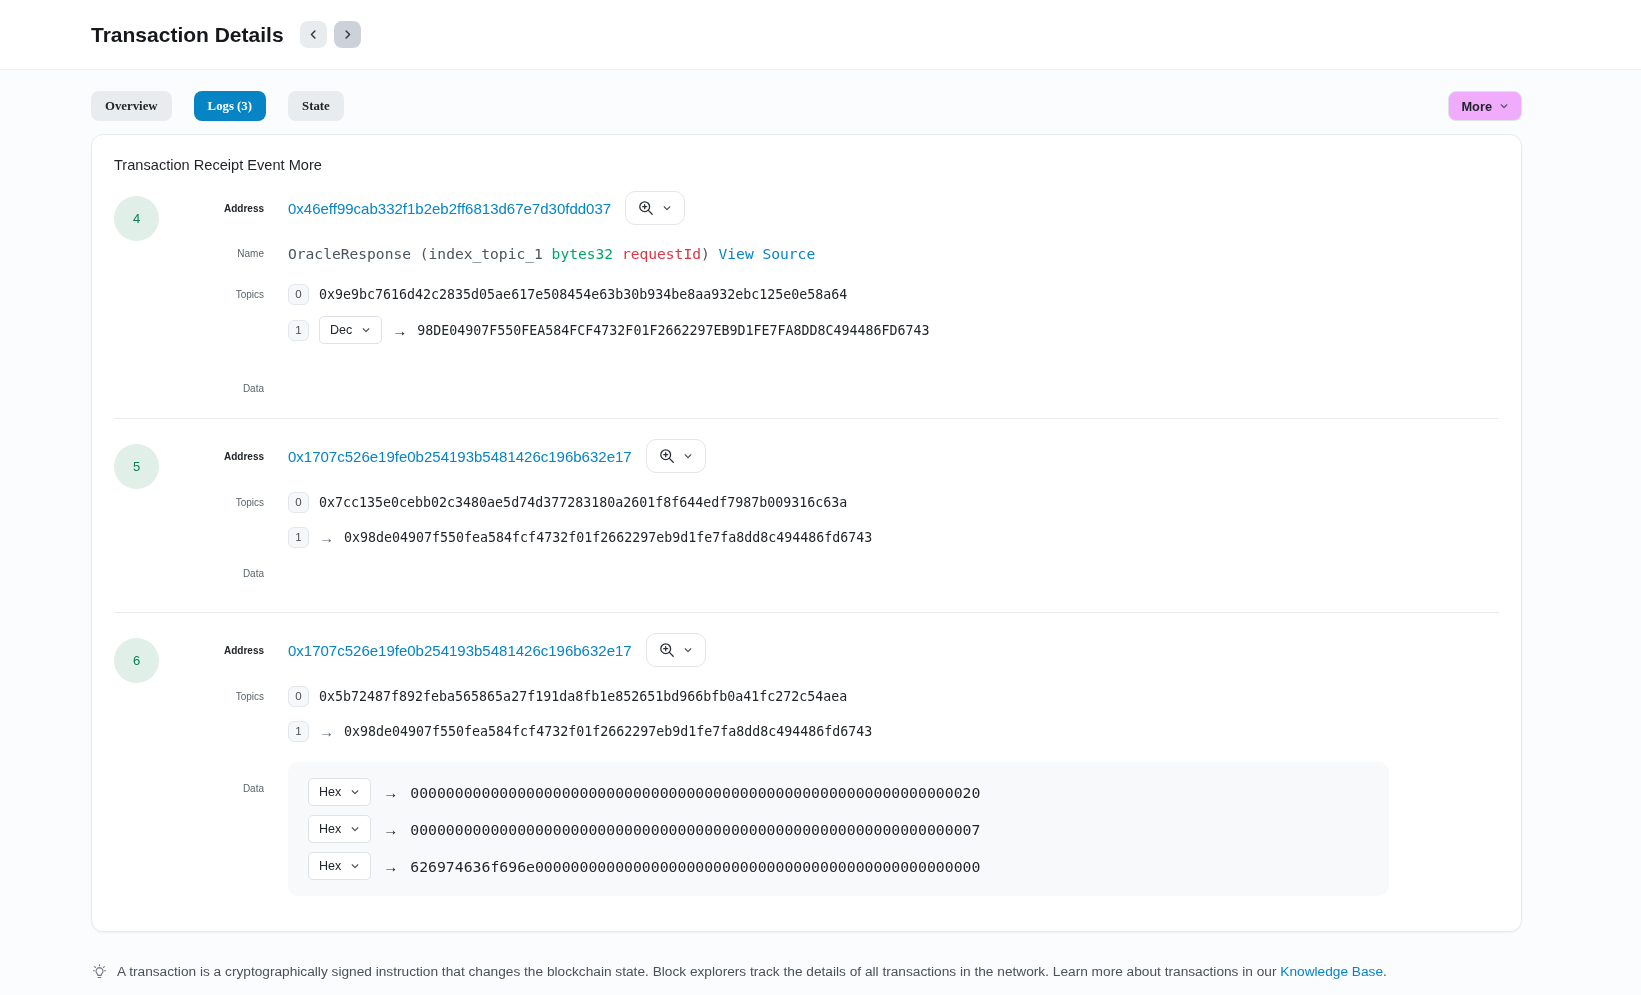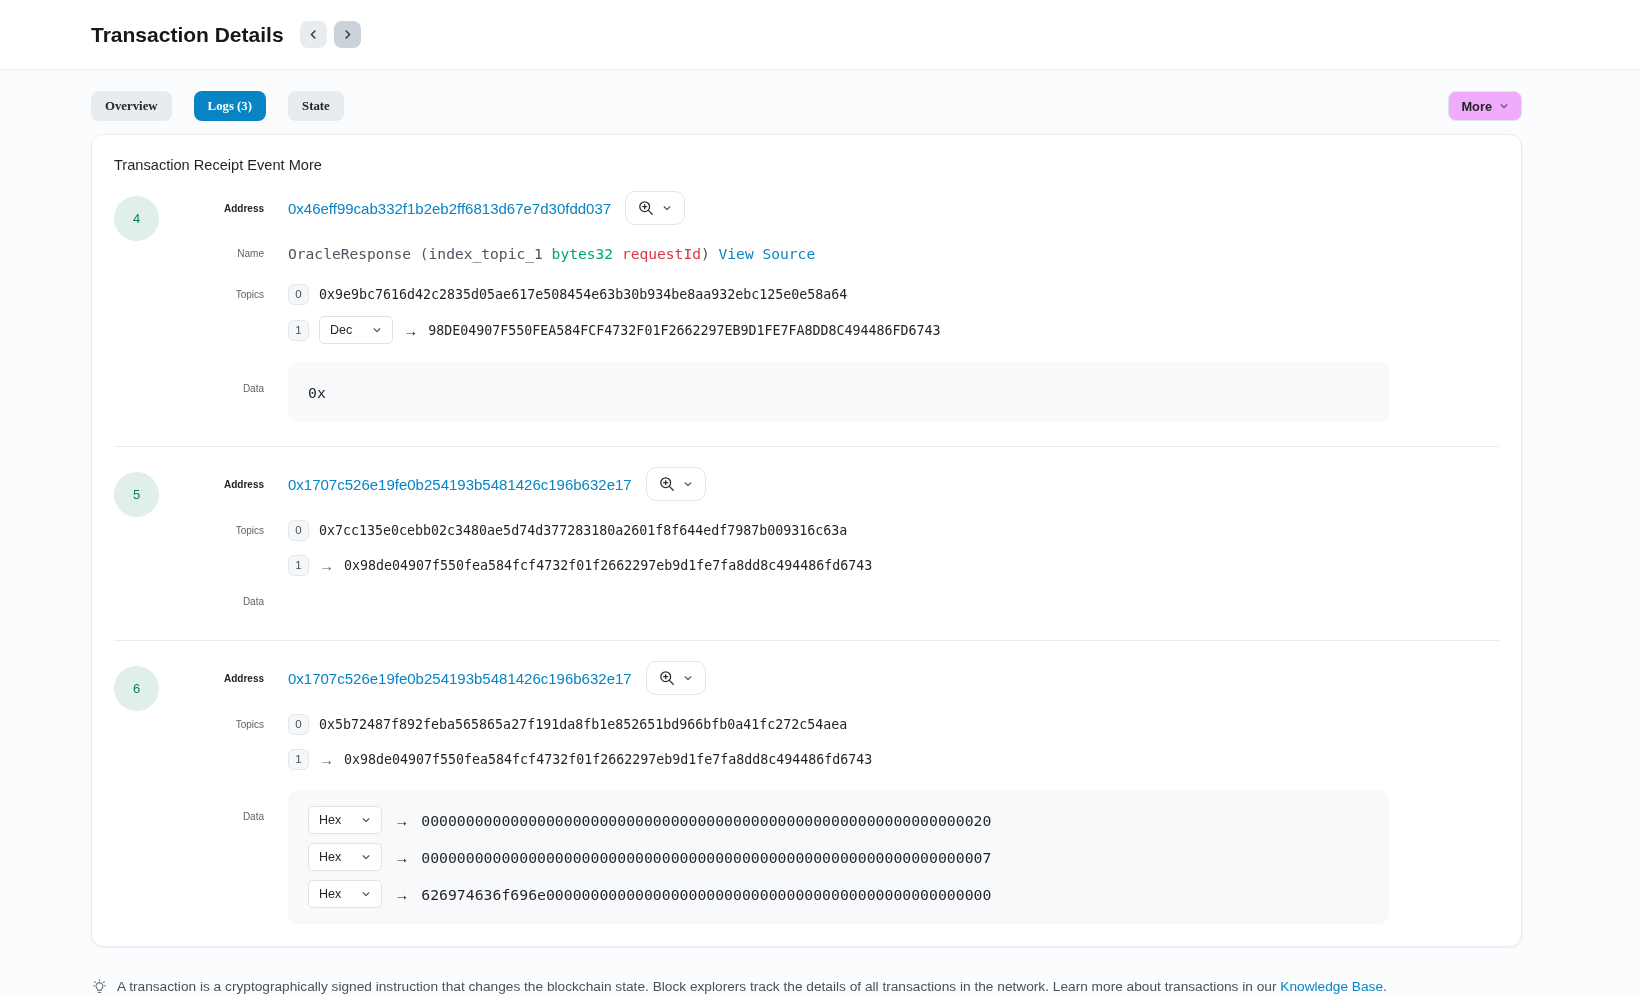--- a/index.html
+++ b/index.html
@@ -85,21 +85,21 @@
     background:#f6f7f8; border:1px solid #e3e7eb; color:#495057; font-size:11.5px;
     display:inline-flex; align-items:center; justify-content:center;
   }
   .mono { font-family:"DejaVu Sans Mono","Liberation Mono",monospace; }
   .topic-hash { font-size:13.3px; color:#212529; }
   .arrow { font-size:15px; color:#5b6570; }
   .arrow.dark { color:#212529; }
 
   .select-pill {
     height:28px; padding:0 10px; background:#fff; border:1px solid #dfe3e8; border-radius:5px;
-    display:inline-flex; align-items:center; gap:20px; font-size:12.5px; color:#21262b;
+    display:inline-flex; align-items:center; gap:9px; font-size:12.5px; color:#21262b;
     cursor:pointer; font-family:inherit; flex:none;
   }
 
   .cell-label.r-data { align-items:flex-start; height:20px; }
   .cell-label.lab-data-box { padding-top:21px; height:auto; }
   .data-box {
     background:#f8f9fa; border-radius:10px; padding:16px 20px; width:1101px; max-width:100%;
     display:flex; flex-direction:column; gap:9px;
   }
   .data-row { display:flex; align-items:center; gap:12px; min-height:28px; }
@@ -197,27 +197,20 @@
                   <svg width="10" height="10" viewBox="0 0 16 16" fill="none" stroke="currentColor" stroke-width="1.8" stroke-linecap="round" stroke-linejoin="round">
                     <path d="M3.5 6l4.5 4.5L12.5 6"></path>
                   </svg>
                 </span>
               </button>
               <span class="arrow dark">→</span>
               <span class="mono topic-hash">98DE04907F550FEA584FCF4732F01F2662297EB9D1FE7FA8DD8C494486FD6743</span>
             </div>
           </div>
           <div class="cell-label r-data lab-data-box">Data</div>
-          <div class="cell-value r-data">
-            <div class="data-box">
-              <div class="data-row">
-                <span class="mono data-value">0x</span>
-              </div>
-            </div>
-          </div>
         </div>
         <hr class="log-divider">
         <div class="log-entry">
           <div class="cell-badge">
             <div class="log-circle">5</div>
           </div>
           <div class="cell-label r-address lab-bold">Address</div>
           <div class="cell-value r-address">
             <a class="address-link" href="#">0x1707c526e19fe0b254193b5481426c196b632e17</a>
             <button class="filter-button">

